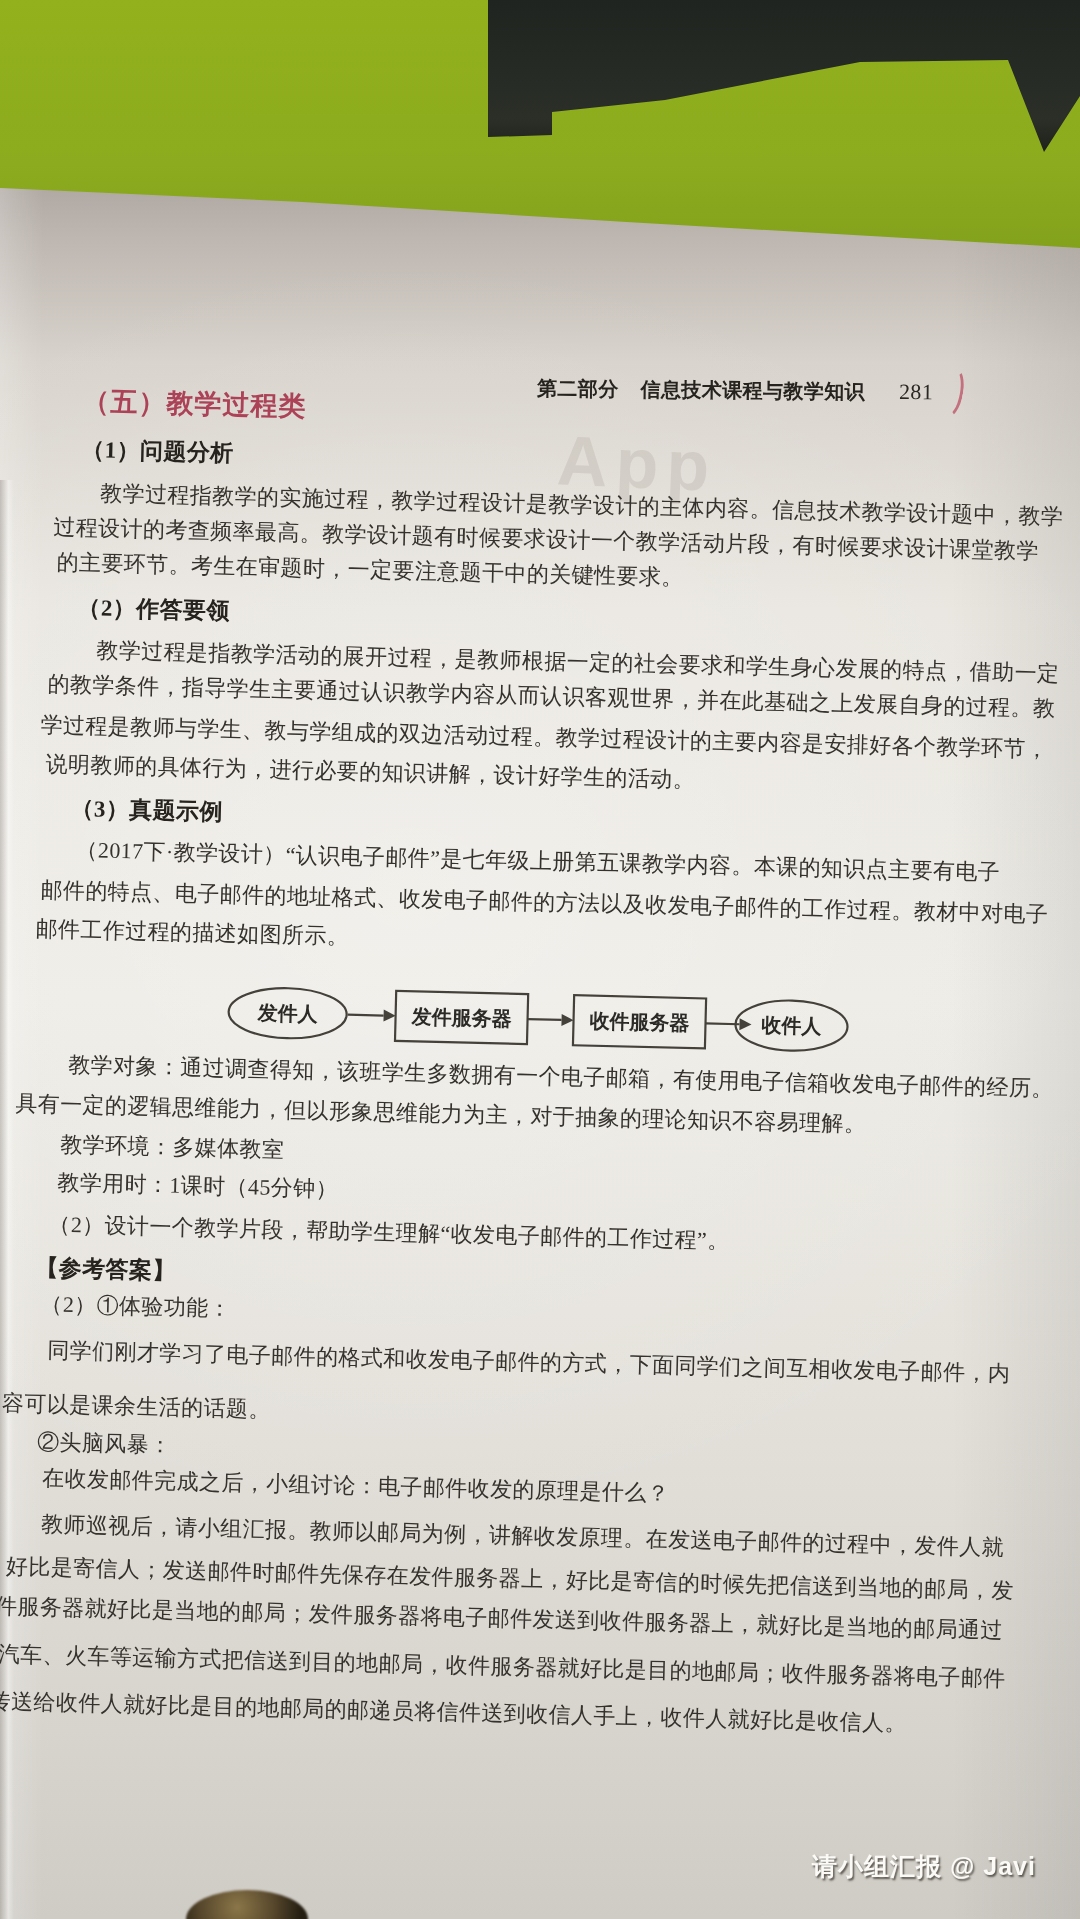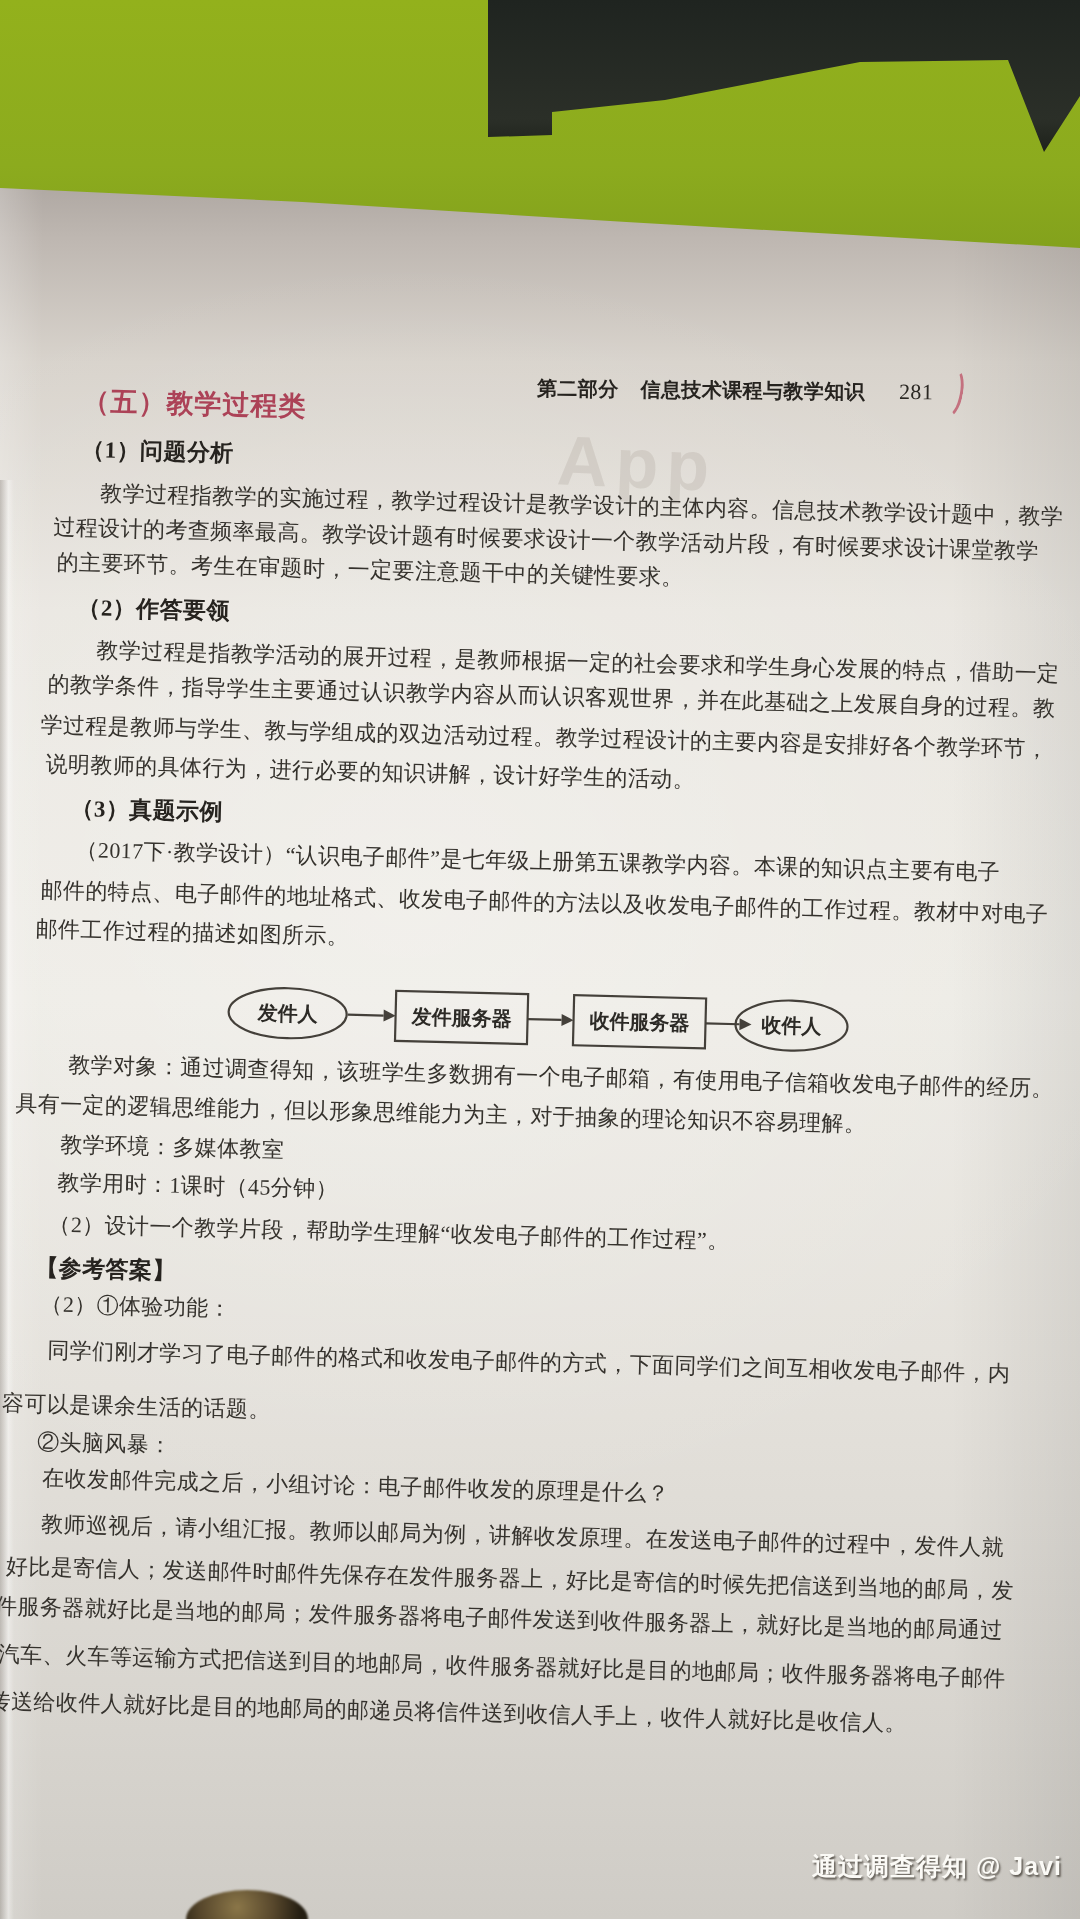--- a/index.html
+++ b/index.html
@@ -140,13 +140,13 @@
   <div class="ln" style="left:64px;top:1090px;">②头脑风暴：</div>
   <div class="ln" style="left:70px;top:1126px;">在收发邮件完成之后，小组讨论：电子邮件收发的原理是什么？</div>
   <div class="ln" style="left:70px;top:1172px;">教师巡视后，请小组汇报。教师以邮局为例，讲解收发原理。在发送电子邮件的过程中，发件人就</div>
   <div class="ln" style="left:36px;top:1215px;">好比是寄信人；发送邮件时邮件先保存在发件服务器上，好比是寄信的时候先把信送到当地的邮局，发</div>
   <div class="ln" style="left:26px;top:1255px;">件服务器就好比是当地的邮局；发件服务器将电子邮件发送到收件服务器上，就好比是当地的邮局通过</div>
   <div class="ln" style="left:30px;top:1303px;">汽车、火车等运输方式把信送到目的地邮局，收件服务器就好比是目的地邮局；收件服务器将电子邮件</div>
   <div class="ln" style="left:22px;top:1350px;">传送给收件人就好比是目的地邮局的邮递员将信件送到收信人手上，收件人就好比是收信人。</div>
 </div>
 
 <div class="finger"></div>
-<div class="watermark">通过调查得知 @ Javi</div>
+<div class="watermark">请小组汇报 @ Javi</div>
 
 </body></html>

